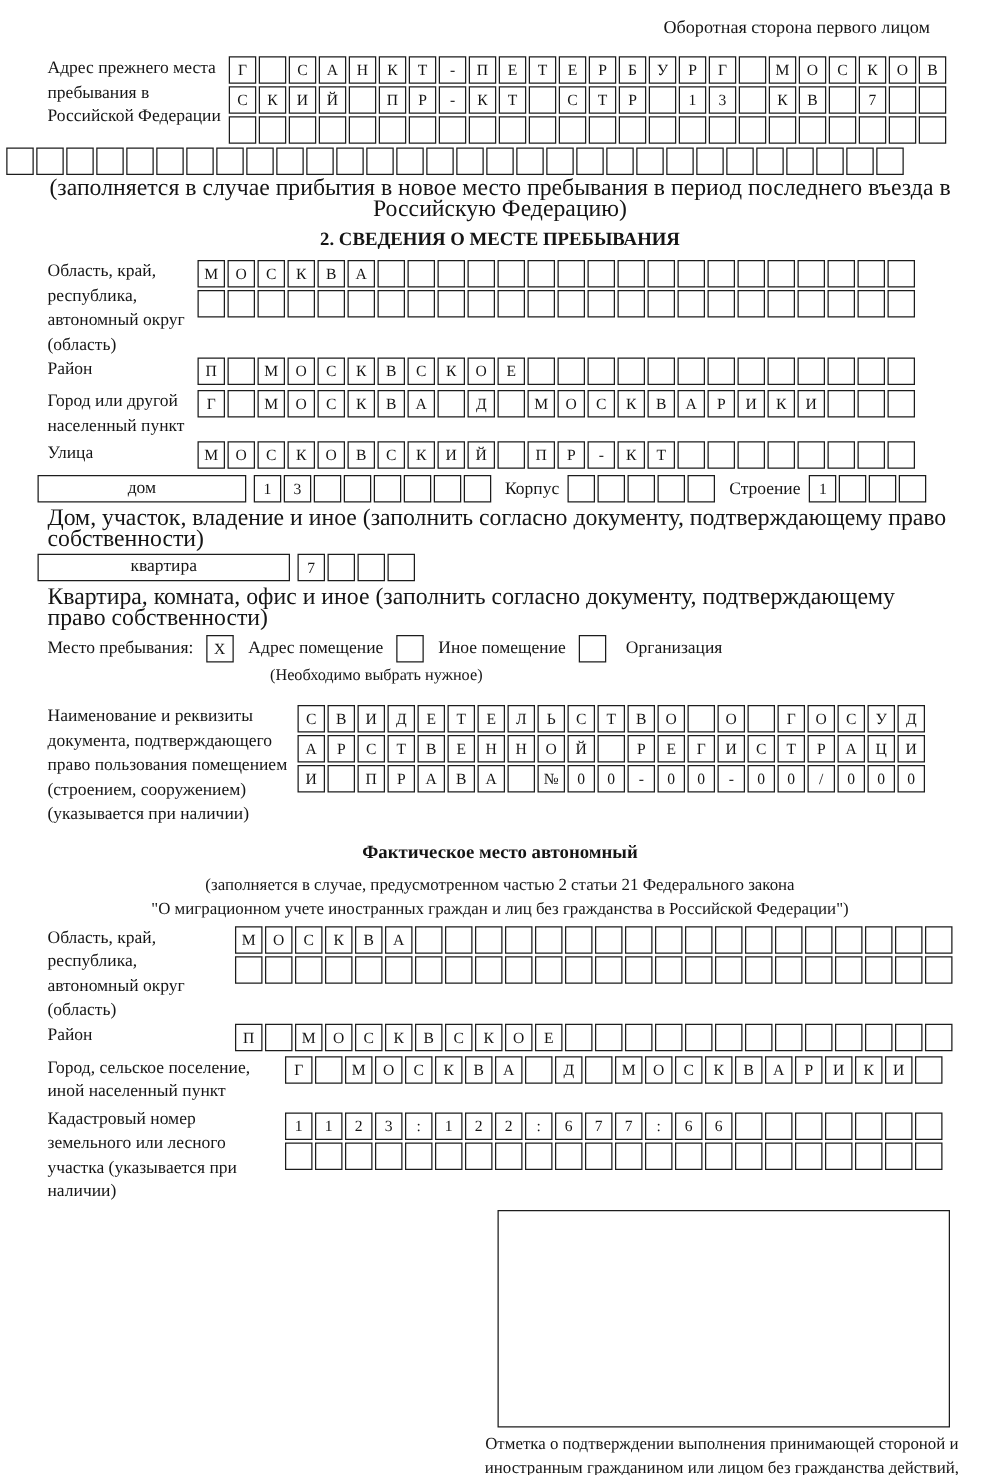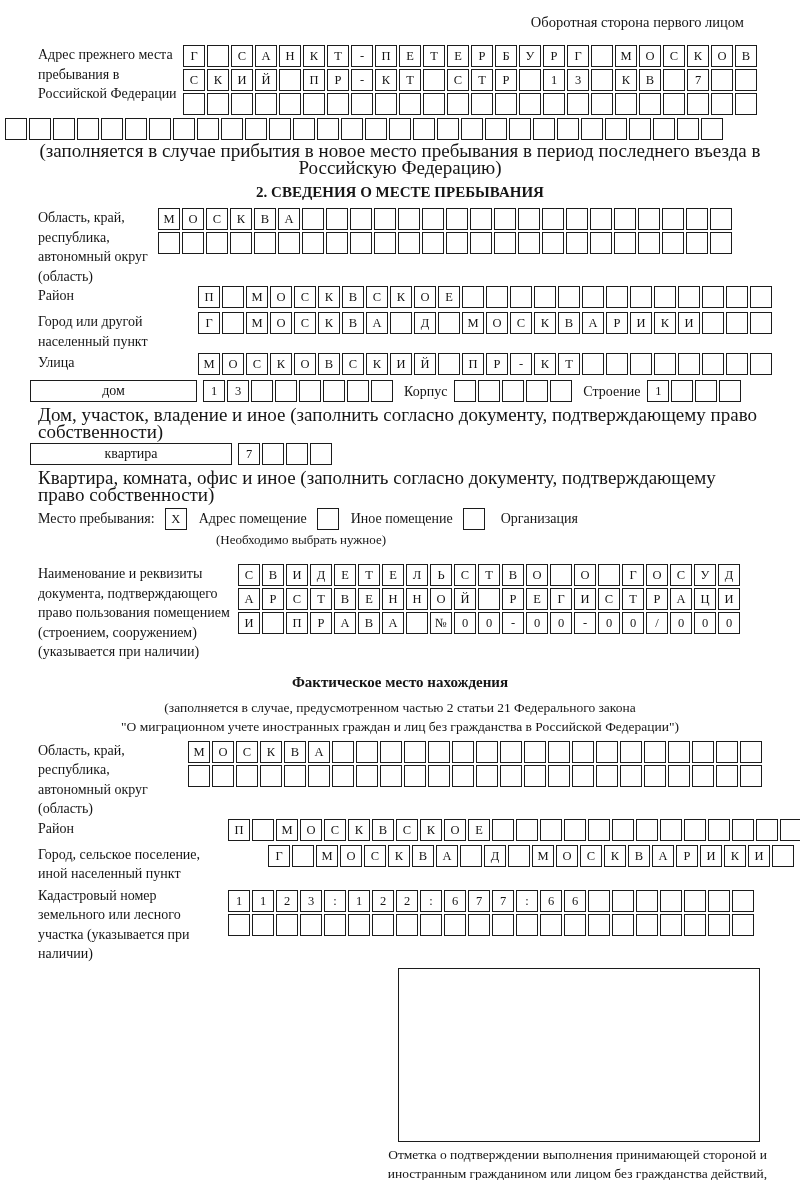--- a/index.html
+++ b/index.html
@@ -26,21 +26,21 @@
            font-size:14px;flex:0 0 auto;background:#fff;}
   .house-row{display:flex;align-items:flex-start;margin:3px 0 2px -8px;}
   .inline-lbl{font-size:14px;line-height:23px;padding:0 7px 0 9px;flex:0 0 auto;}
   .gap6{width:6px;flex:0 0 6px;}
   .stay-row{display:flex;align-items:center;font-size:14px;margin:5px 0 2px 0;}
   .stay-row .cell{margin:0 12px 0 10px;}
   .choose-note{font-size:13px;margin:1px 0 4px 0;padding-left:178px;}
   .doc-block{margin-top:16px;}
   .mark-box{border:1.5px solid #1c1c1c;width:360px;height:172px;margin-left:360px;margin-top:4px;background:#fff;}
   .mark-caption{width:395px;margin-left:342px;text-align:center;font-size:13.5px;line-height:19px;margin-top:3px;}
-  .mb2{margin-bottom:2px;gap:40px;}
+  .mb2{margin-bottom:2px;}
   .mt4{margin-top:4px;}
 </style>
 </head>
 <body>
 
 <div class="page">
 
   <div class="header-note">Оборотная сторона первого лицом</div>
 
   <div class="frow">
@@ -432,21 +432,21 @@
           <span class="cell">0</span>
           <span class="cell">0</span>
           <span class="cell">/</span>
           <span class="cell">0</span>
           <span class="cell">0</span>
           <span class="cell">0</span>
         </div>
     </div>
   </div>
 
-  <div class="title" style="margin-top:12px;">Фактическое место нахождения</div>
+  <div class="title" style="margin-top:12px;">Фактическое место автономный</div>
   <div class="subtitle">(заполняется в случае, предусмотренном частью 2 статьи 21 Федерального закона</div>
   <div class="subtitle" style="margin-bottom:5px;">"О миграционном учете иностранных граждан и лиц без гражданства в Российской Федерации")</div>
 
   <div class="frow">
     <div class="lbl w150">Область, край, республика, автономный округ (область)</div>
     <div class="rows">
       <div class="boxes">
           <span class="cell">М</span>
           <span class="cell">О</span>
           <span class="cell">С</span>

